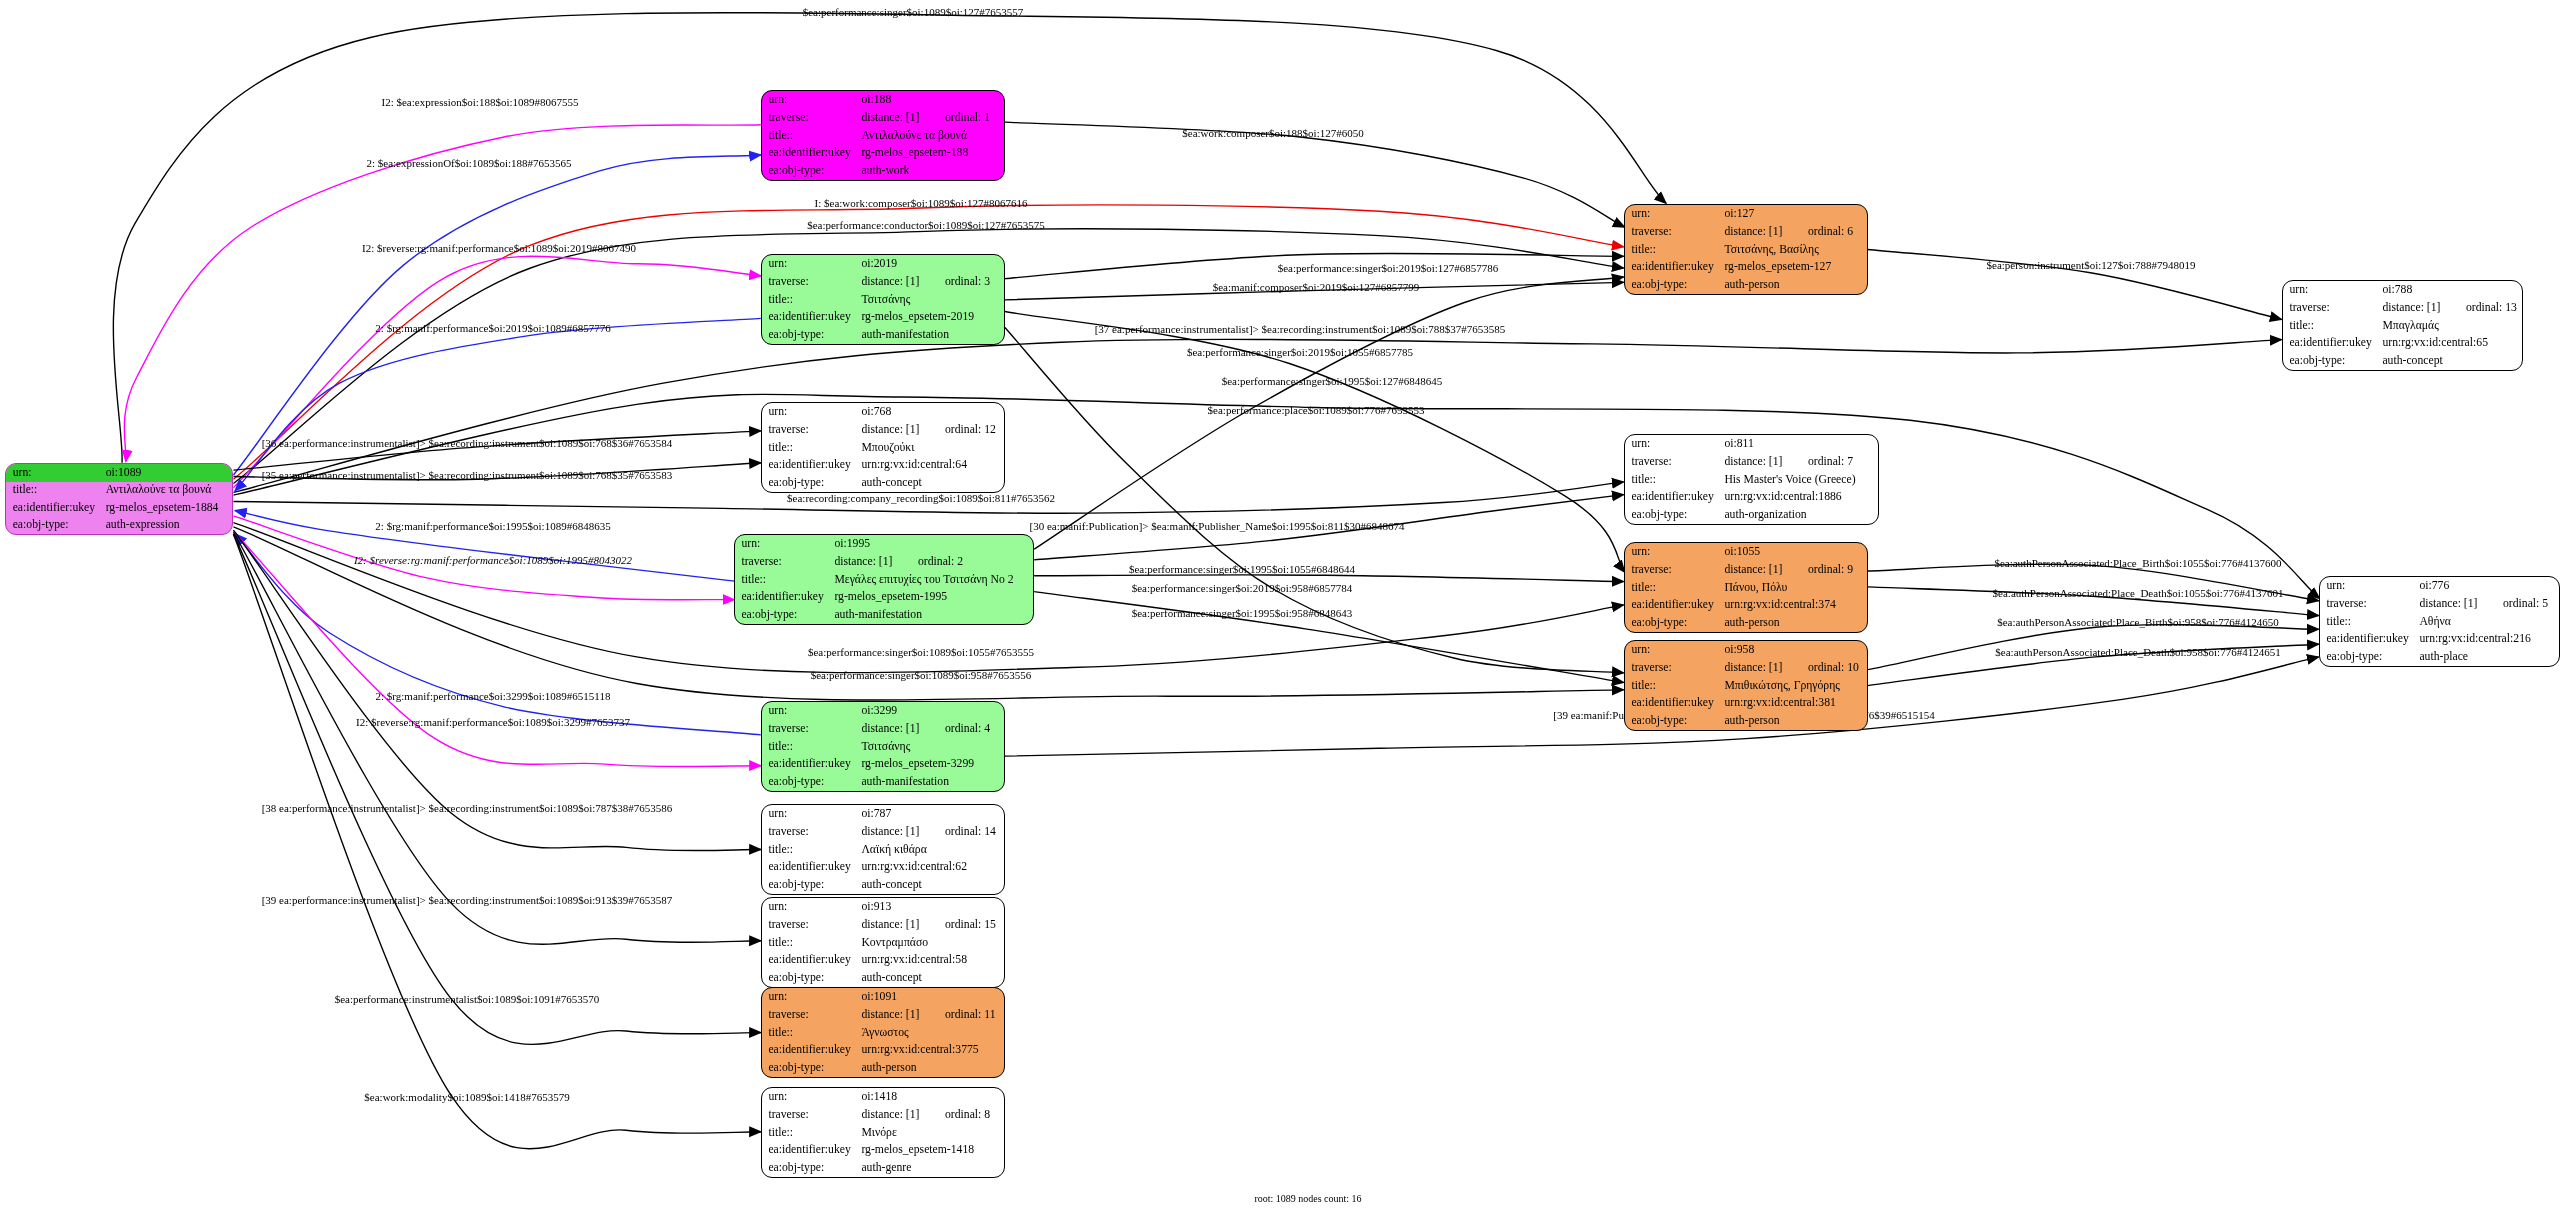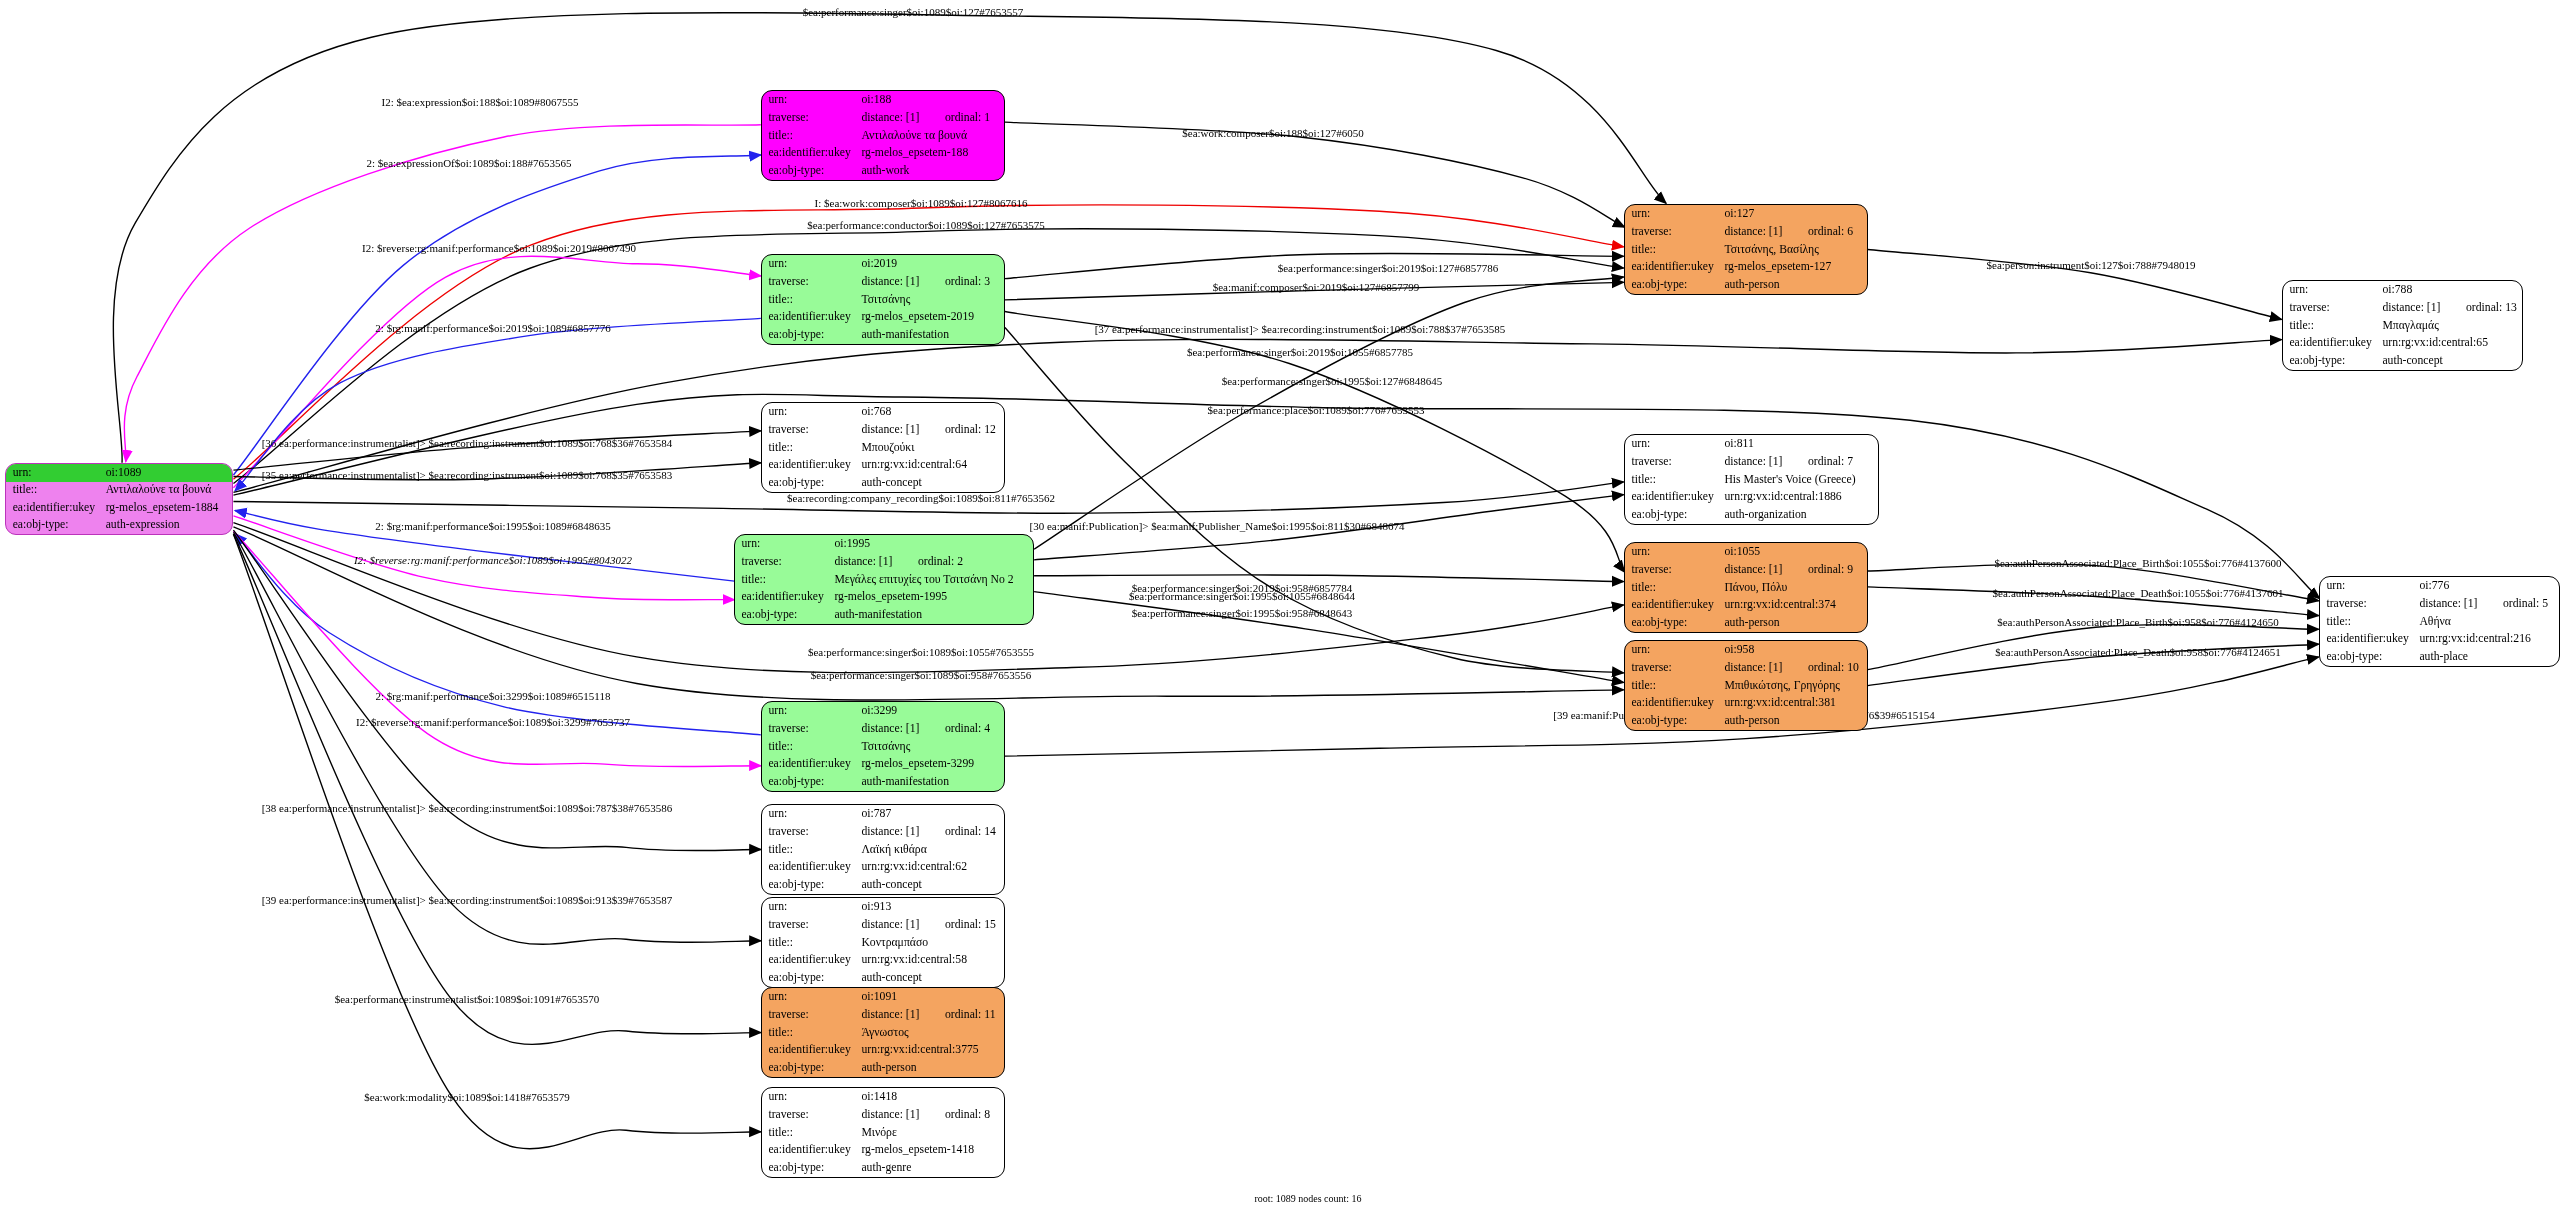--- a/index.html
+++ b/index.html
@@ -91,21 +91,21 @@
       <div class="elabel" style="left: 1300px; top: 329px; text-align: right;">[37 ea:performance:instrumentalist]&gt; $ea:recording:instrument$oi:1089$oi:788$37#7653585</div>
       <div class="elabel" style="left: 1300px; top: 352px;">$ea:performance:singer$oi:2019$oi:1055#6857785</div>
       <div class="elabel" style="left: 1332px; top: 381px;">$ea:performance:singer$oi:1995$oi:127#6848645</div>
       <div class="elabel" style="left: 1316px; top: 410px;">$ea:performance:place$oi:1089$oi:776#7653553</div>
       <div class="elabel" style="left: 467px; top: 443px;">[36 ea:performance:instrumentalist]&gt; $ea:recording:instrument$oi:1089$oi:768$36#7653584</div>
       <div class="elabel" style="left: 467px; top: 475px;">[35 ea:performance:instrumentalist]&gt; $ea:recording:instrument$oi:1089$oi:768$35#7653583</div>
       <div class="elabel" style="left: 921px; top: 498px;">$ea:recording:company_recording$oi:1089$oi:811#7653562</div>
       <div class="elabel" style="left: 1217px; top: 526px;">[30 ea:manif:Publication]&gt; $ea:manif:Publisher_Name$oi:1995$oi:811$30#6848674</div>
       <div class="elabel" style="left: 493px; top: 526px;">2: $rg:manif:performance$oi:1995$oi:1089#6848635</div>
       <div class="elabel" style="left: 493px; top: 560px; font-style: italic;">I2: $reverse:rg:manif:performance$oi:1089$oi:1995#8043022</div>
-      <div class="elabel" style="left: 1242px; top: 596px;">$ea:performance:singer$oi:1995$oi:1055#6848644</div>
+      <div class="elabel" style="left: 1242px; top: 569px;">$ea:performance:singer$oi:1995$oi:1055#6848644</div>
       <div class="elabel" style="left: 1242px; top: 588px;">$ea:performance:singer$oi:2019$oi:958#6857784</div>
       <div class="elabel" style="left: 1242px; top: 613px;">$ea:performance:singer$oi:1995$oi:958#6848643</div>
       <div class="elabel" style="left: 921px; top: 652px;">$ea:performance:singer$oi:1089$oi:1055#7653555</div>
       <div class="elabel" style="left: 921px; top: 675px;">$ea:performance:singer$oi:1089$oi:958#7653556</div>
       <div class="elabel" style="left: 493px; top: 696px;">2: $rg:manif:performance$oi:3299$oi:1089#6515118</div>
       <div class="elabel" style="left: 493px; top: 722px;">I2: $reverse:rg:manif:performance$oi:1089$oi:3299#7653737</div>
       <div class="elabel" style="left: 2138px; top: 563px;">$ea:authPersonAssociated:Place_Birth$oi:1055$oi:776#4137600</div>
       <div class="elabel" style="left: 2138px; top: 593px; text-align: right;">$ea:authPersonAssociated:Place_Death$oi:1055$oi:776#4137601</div>
       <div class="elabel" style="left: 2138px; top: 622px;">$ea:authPersonAssociated:Place_Birth$oi:958$oi:776#4124650</div>
       <div class="elabel" style="left: 2138px; top: 652px;">$ea:authPersonAssociated:Place_Death$oi:958$oi:776#4124651</div>

